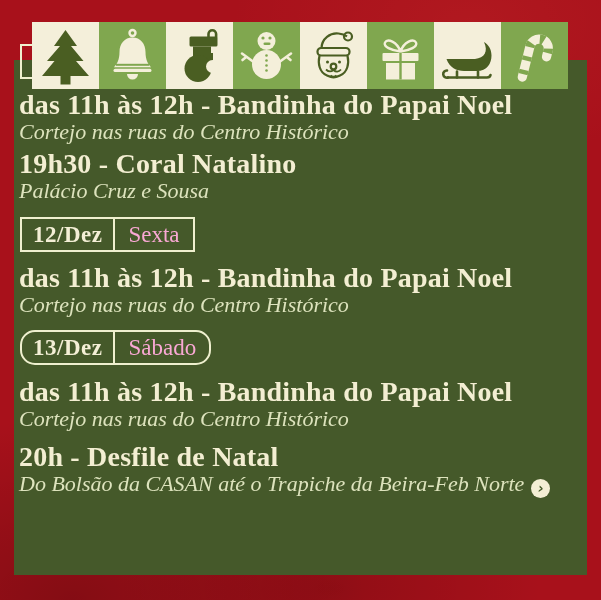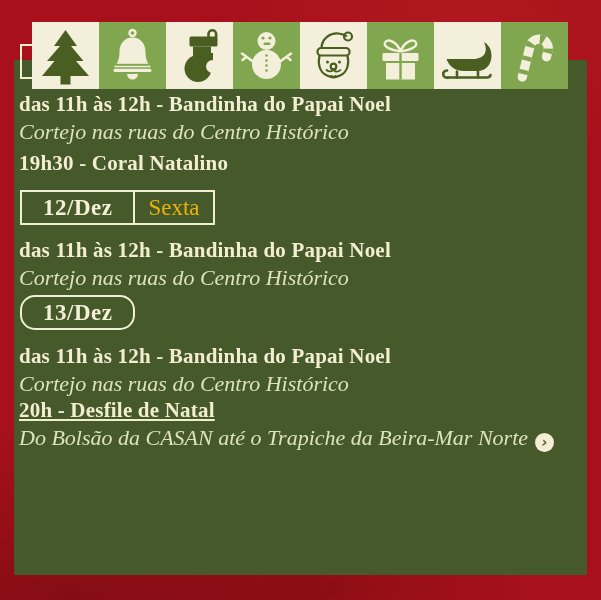--- a/index.html
+++ b/index.html
@@ -26,35 +26,35 @@
 
   .content{
     position:absolute;left:19px;right:8px;top:0;z-index:2;
     color:#f3eed4;
   }
   .date-box{
     display:inline-flex;align-items:stretch;
     border:2px solid #eff0cf;margin-left:1px;
   }
   .date-box .date-cell{
-    font-weight:bold;font-size:23px;line-height:31px;padding:0 21px;
+    font-weight:bold;font-size:23px;line-height:31px;padding:0 11px;
     color:#f4efd6;letter-spacing:.5px;
   }
   .date-box .day-cell{
     font-size:23px;line-height:31px;padding:0 13px;
-    border-left:2px solid #eff0cf;color:#eab308;
+    border-left:2px solid #eff0cf;color:#f9a8d4;
   }
   .db1{margin-top:44px;}
   .db2{margin-top:13px;}
-  .db3{margin-top:4px;border-radius:15px;}
+  .db3{margin-top:12px;border-radius:15px;}
   .ev-title{
-    font-weight:bold;font-size:21px;line-height:27px;color:#f3eed2;
+    font-weight:bold;font-size:28px;line-height:27px;color:#f3eed2;
     letter-spacing:.2px;
   }
-  .mt12{margin-top:12px;} .mt15{margin-top:5px;} .mt13{margin-top:13px;} .mt11{text-decoration:underline;}
+  .mt12{margin-top:12px;} .mt15{margin-top:5px;} .mt13{margin-top:13px;} .mt11{margin-top:11px;}
   .ev-sub{
     font-size:22px;line-height:27px;color:#dde3bd;font-style:italic;
   }
   .next-circle{
     display:inline-flex;align-items:center;justify-content:center;
     width:19px;height:19px;border-radius:50%;background:#f3eed4;
     color:#45592a;font-weight:bold;font-size:14px;line-height:19px;
     margin-left:7px;vertical-align:-2px;
     font-family:"DejaVu Sans",sans-serif;
   }
@@ -159,35 +159,37 @@
 
   <div class="date-box db1">
     <span class="date-cell">11/Dez</span>
     <span class="day-cell">Quinta</span>
   </div>
 
   <div class="ev-title mt12">das 11h às 12h - Bandinha do Papai Noel</div>
   <div class="ev-sub">Cortejo nas ruas do Centro Histórico</div>
 
   <div class="ev-title mt15">19h30 - Coral Natalino</div>
+  <div class="ev-sub">Palácio Cruz e Sousa</div>
 
   <div class="date-box db2">
     <span class="date-cell">12/Dez</span>
     <span class="day-cell">Sexta</span>
   </div>
 
   <div class="ev-title mt12">das 11h às 12h - Bandinha do Papai Noel</div>
   <div class="ev-sub">Cortejo nas ruas do Centro Histórico</div>
 
   <div class="date-box db3">
     <span class="date-cell">13/Dez</span>
+    <span class="day-cell">Sábado</span>
   </div>
 
   <div class="ev-title mt13">das 11h às 12h - Bandinha do Papai Noel</div>
   <div class="ev-sub">Cortejo nas ruas do Centro Histórico</div>
 
   <div class="ev-title mt11">20h - Desfile de Natal</div>
-  <div class="ev-sub"><span>Do Bolsão da CASAN até o Trapiche da Beira-Mar Norte</span><span class="next-circle">
+  <div class="ev-sub"><span>Do Bolsão da CASAN até o Trapiche da Beira-Feb Norte</span><span class="next-circle">
         <span>›</span>
       </span>
   </div>
 
 </div>
 
 </body></html>

